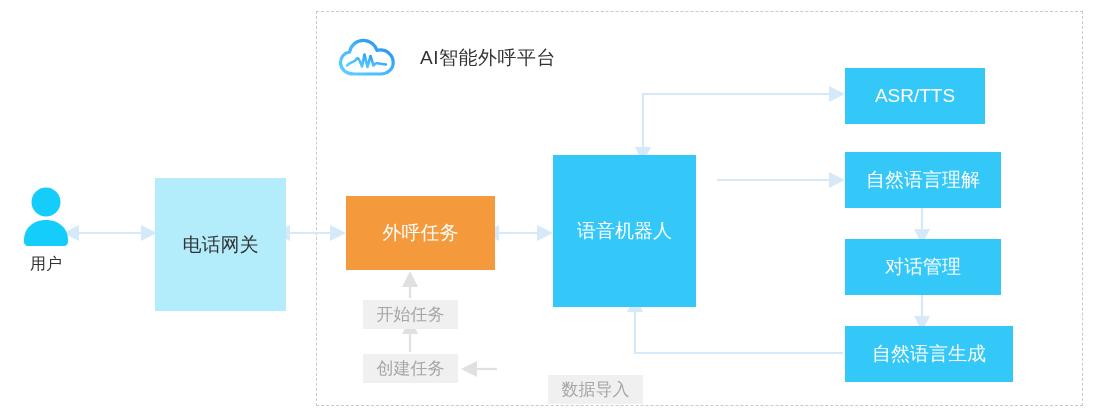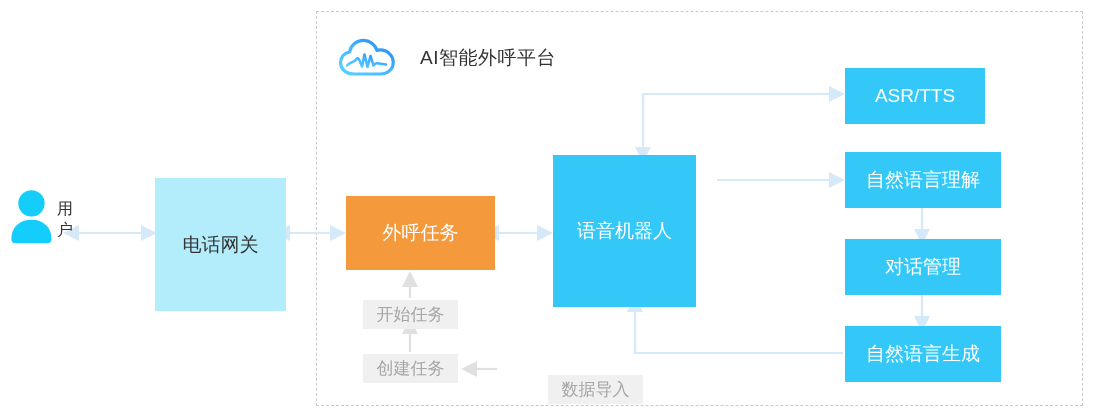--- a/index.html
+++ b/index.html
@@ -82,21 +82,21 @@
     font-size: 17px;
   }
 
   
   .user-actor {
     position: absolute;
     left: 6px;
     top: 186px;
     width: 80px;
     display: flex;
-    flex-direction: row;
+    flex-direction: column;
     align-items: center;
   }
   .user-glyph { width: 56px; height: 62px; display: block; }
   .user-label {
     margin-top: 6px;
     font-size: 16px;
     color: #333333;
   }
 
   
@@ -208,21 +208,21 @@
   </div>
 
   <div class="node node-cyan" style="left:845px; top:152px; width:156px; height:56px;">
     <span>自然语言理解</span>
   </div>
 
   <div class="node node-cyan" style="left:845px; top:239px; width:156px; height:56px;">
     <span>对话管理</span>
   </div>
 
-  <div class="node node-cyan" style="left:845px; top:326px; width:156px; height:56px;">
+  <div class="node node-cyan" style="left:845px; top:326px; width:168px; height:56px;">
     <span>自然语言生成</span>
   </div>
 
   <div class="node node-gray" style="left:363px; top:300px; width:95px; height:29px;">
     <span>开始任务</span>
   </div>
 
   <div class="node node-gray" style="left:363px; top:354px; width:95px; height:29px;">
     <span>创建任务</span>
   </div>

